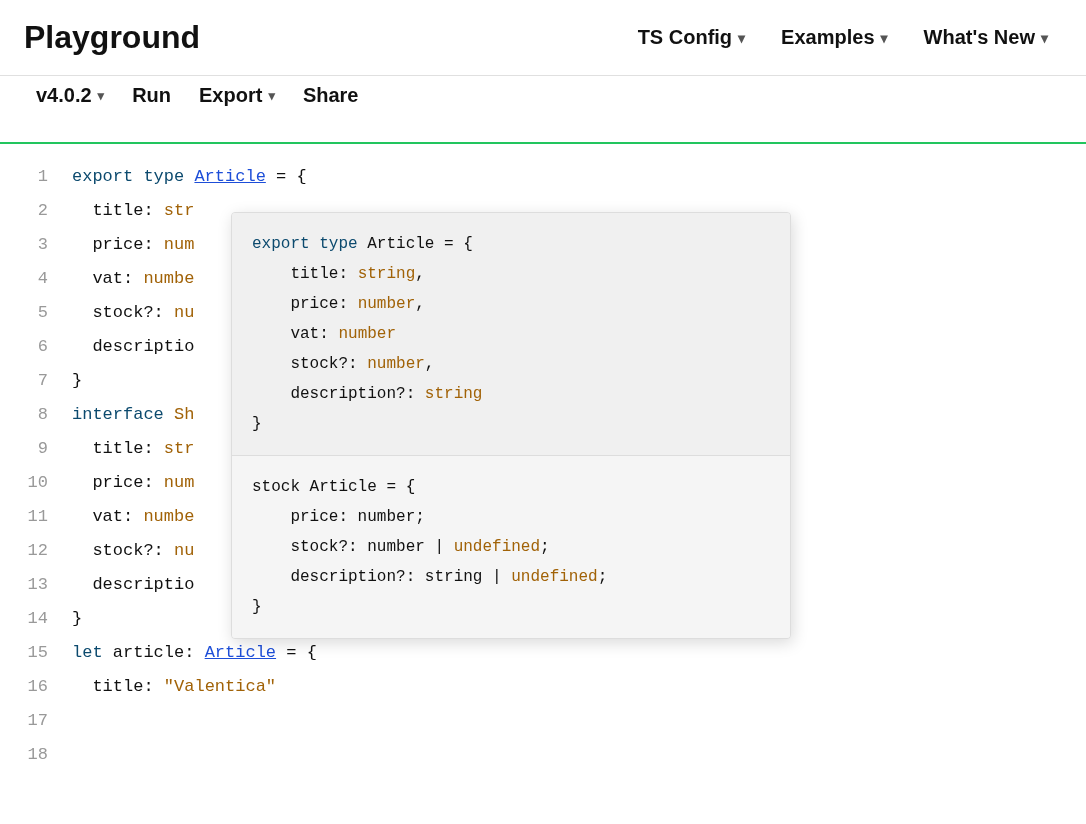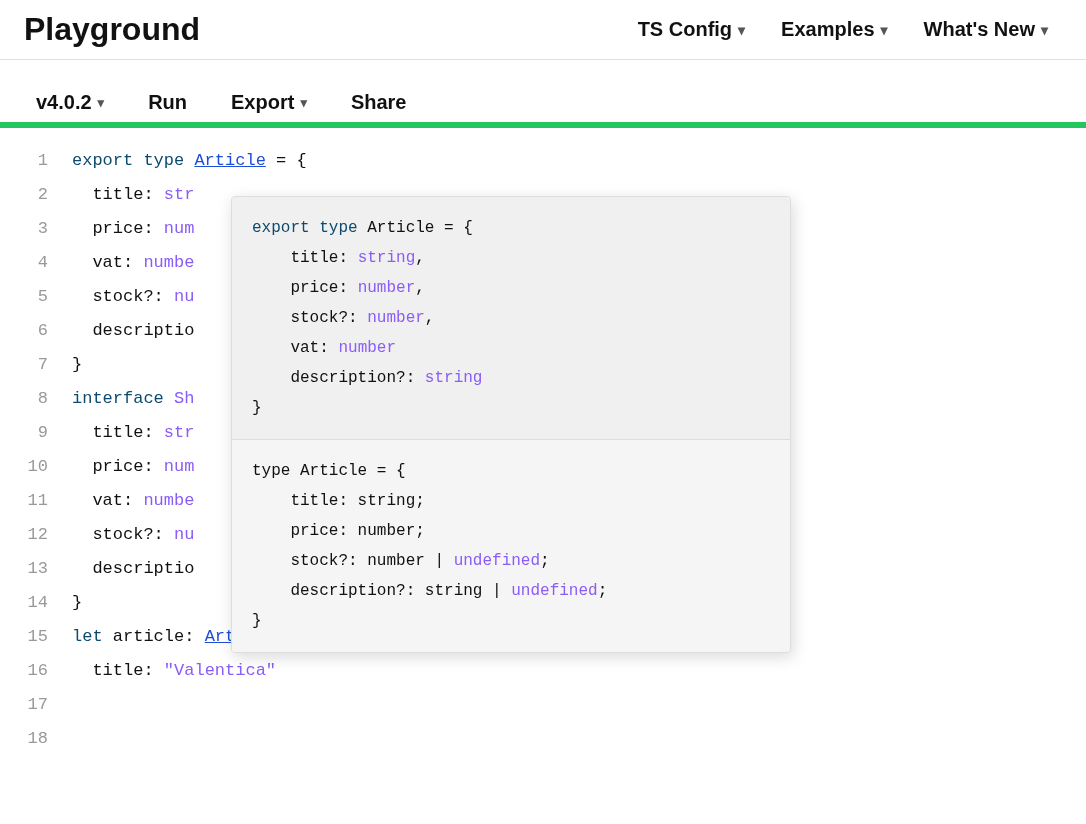--- a/index.html
+++ b/index.html
@@ -9,21 +9,21 @@
       width: 1086px;
       height: 824px;
       overflow: hidden;
     }
 
     
     .top-nav {
       display: flex;
       align-items: center;
       padding: 0 24px;
-      height: 60px;
+      height: 76px;
       border-bottom: 1px solid #e0e0e0;
     }
     .nav-title {
       font-size: 32px;
       font-weight: 700;
       color: #111;
       margin-right: auto;
     }
     .nav-right {
       display: flex;
@@ -45,25 +45,25 @@
       border-radius: 4px;
     }
     .nav-btn .chevron {
       font-size: 14px;
       color: #555;
     }
 
     
     .toolbar {
       display: flex;
-      align-items: flex-end;
+      align-items: flex-start;
       padding: 0 24px;
       height: 68px;
-      border-bottom: 6px solid #22c55e;
-      gap: 20px;
+      border-bottom: 2px solid #22c55e;
+      gap: 4px;
     }
     .toolbar-btn {
       display: flex;
       align-items: center;
       gap: 6px;
       font-size: 20px;
       font-weight: 700;
       color: #111;
       background: none;
       border: none;
@@ -108,21 +108,21 @@
     }
     .code-line {
       font-family: 'Menlo', 'Monaco', 'Courier New', monospace;
       font-size: 17px;
       line-height: 34px;
       white-space: pre;
       color: #111;
     }
     .kw { color: #0c4a6e; } 
     .type-name { color: #1d4ed8; text-decoration: underline; }
-    .type-val { color: #8b5cf6; }
+    .type-val { color: #a16207; }
 
     
     .tooltip-overlay {
       position: absolute;
       top: 68px; 
       left: 175px;
       width: 560px;
       background: #f5f5f5;
       border: 1px solid #ddd;
       border-radius: 4px;
@@ -246,29 +246,28 @@
     <div class="code-line"><span class="kw">let </span><span>article: </span><span class="type-name">Article</span><span> = {</span></div>
 
     <div class="code-line"><span>  title: </span><span class="type-val">"Valentica"</span></div>
 
     <div class="tooltip-overlay">
 
       <div class="tooltip-section">
         <div class="tooltip-line"><span class="kw">export type </span><span>Article = {</span></div>
         <div class="tooltip-line"><span>    title: </span><span class="type-val">string</span><span>,</span></div>
         <div class="tooltip-line"><span>    price: </span><span class="type-val">number</span><span>,</span></div>
+        <div class="tooltip-line"><span>    vat: </span><span class="type-val">number</span></div>
         <div class="tooltip-line"><span>    stock?: </span><span class="type-val">number</span><span>,</span></div>
-        <div class="tooltip-line"><span>    vat: </span><span class="type-val">number</span></div>
         <div class="tooltip-line"><span>    description?: </span><span class="type-val">string</span></div>
         <div class="tooltip-line"><span>}</span></div>
       </div>
 
       <div class="tooltip-section">
-        <div class="tooltip-line"><span>type Article = {</span></div>
-        <div class="tooltip-line"><span>    title: string;</span></div>
+        <div class="tooltip-line"><span>stock Article = {</span></div>
         <div class="tooltip-line"><span>    price: number;</span></div>
         <div class="tooltip-line"><span>    stock?: number | </span><span class="type-val">undefined</span><span>;</span></div>
         <div class="tooltip-line"><span>    description?: string | </span><span class="type-val">undefined</span><span>;</span></div>
         <div class="tooltip-line"><span>}</span></div>
       </div>
     </div>
 
   </div>
 </div>
 

